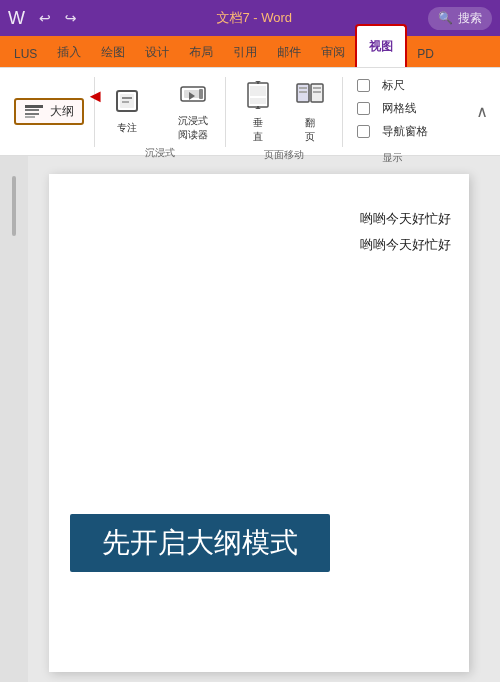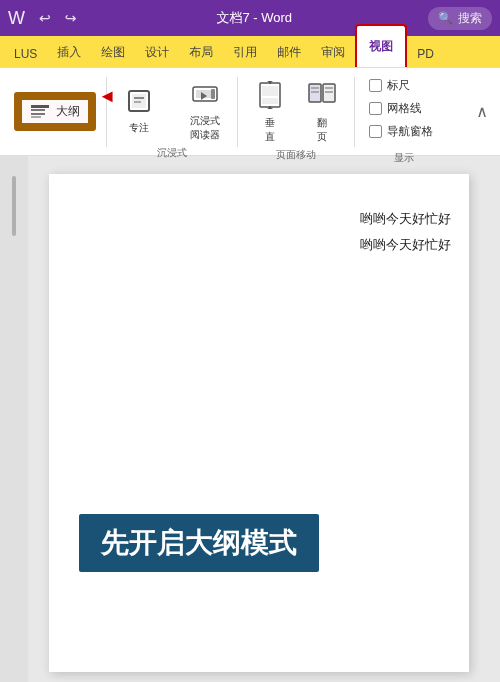--- a/index.html
+++ b/index.html
@@ -29,39 +29,39 @@
     .title-bar-icon {
       color: rgba(255,255,255,0.85);
       cursor: pointer;
       font-size: 14px;
       padding: 2px 4px;
     }
     .title-bar-title {
       flex: 1;
       text-align: center;
       font-size: 13px;
-      color: #ffffff;
+      color: #fdba74;
       font-weight: 400;
     }
     .title-bar-search {
       display: flex;
       align-items: center;
       background: rgba(255,255,255,0.2);
       border-radius: 12px;
       padding: 3px 10px;
       gap: 5px;
       font-size: 12px;
       color: rgba(255,255,255,0.85);
       cursor: pointer;
     }
 
     
     .ribbon-tabs {
       display: flex;
-      background: #fde047;
+      background: #f97316;
       padding: 0 4px;
       border-bottom: 1px solid #ddd;
       align-items: flex-end;
       height: 32px;
     }
     .tab-item {
       padding: 6px 10px;
       font-size: 12px;
       color: #444;
       cursor: pointer;
@@ -125,21 +125,21 @@
     }
     .ribbon-btn-label {
       font-size: 10px;
       color: #333;
       text-align: center;
       white-space: nowrap;
     }
     .checkbox-item {
       display: flex;
       align-items: center;
-      gap: 5px;
+      gap: 12px;
       font-size: 11.5px;
       color: #333;
       cursor: pointer;
     }
     .checkbox-box {
       width: 13px;
       height: 13px;
       border: 1.5px solid #888;
       border-radius: 2px;
       background: white;
@@ -196,21 +196,21 @@
   <div class="tab-item">审阅</div>
   <div class="tab-item highlighted">视图</div>
   <div class="tab-item">PD</div>
 </div>
 
 <div class="ribbon">
 
   <div style="display:flex; flex-direction:column; padding: 4px 6px; min-width: 80px; position:relative;">
     <div style="flex:1; display:flex; flex-direction:column; justify-content:center; gap:4px;">
 
-      <div class="view-mode-item" style="border: 8px solid #a16207; background:#fff8f8; padding: 3px 8px; font-family: Liberation Mono, monospace;">
+      <div class="view-mode-item" style="border: 2px solid #a16207; background:#fff8f8; padding: 3px 8px; font-family: Liberation Mono, monospace;">
         <div class="view-mode-icon">
           <svg width="18" height="14" viewBox="0 0 18 14">
             <rect x="0" y="0" width="18" height="3" fill="#555"></rect>
             <rect x="0" y="4" width="14" height="2" fill="#777"></rect>
             <rect x="0" y="8" width="14" height="2" fill="#777"></rect>
             <rect x="0" y="11" width="10" height="2" fill="#aaa"></rect>
           </svg>
         </div>
         <span style="font-size:12px;">大纲</span>
       </div>
@@ -321,17 +321,17 @@
   </div>
 
   <div style="flex:1; display:flex; justify-content:center; padding: 18px 10px 10px 0;">
     <div style="background:white; width:420px; min-height:490px; box-shadow: 2px 2px 10px rgba(0,0,0,0.18); position:relative; padding: 30px 20px 30px 30px;">
 
       <div style="position:absolute; right:18px; top:32px; font-size:13px; color:#222; line-height:2;">
         <div>哟哟今天好忙好</div>
         <div>哟哟今天好忙好</div>
       </div>
 
-      <div style="position:absolute; left:30px; bottom:100px; background:#1a5276; color:white; font-size:28px; font-weight:bold; padding:10px 22px; border-radius:2px; white-space:nowrap;">先开启大纲模式</div>
+      <div style="position:absolute; left:21px; bottom:100px; background:#1a5276; color:white; font-size:28px; font-weight:normal; padding:10px 32px; border-radius:2px; white-space:nowrap;">先开启大纲模式</div>
 
     </div>
   </div>
 </div>
 
 </body></html>

